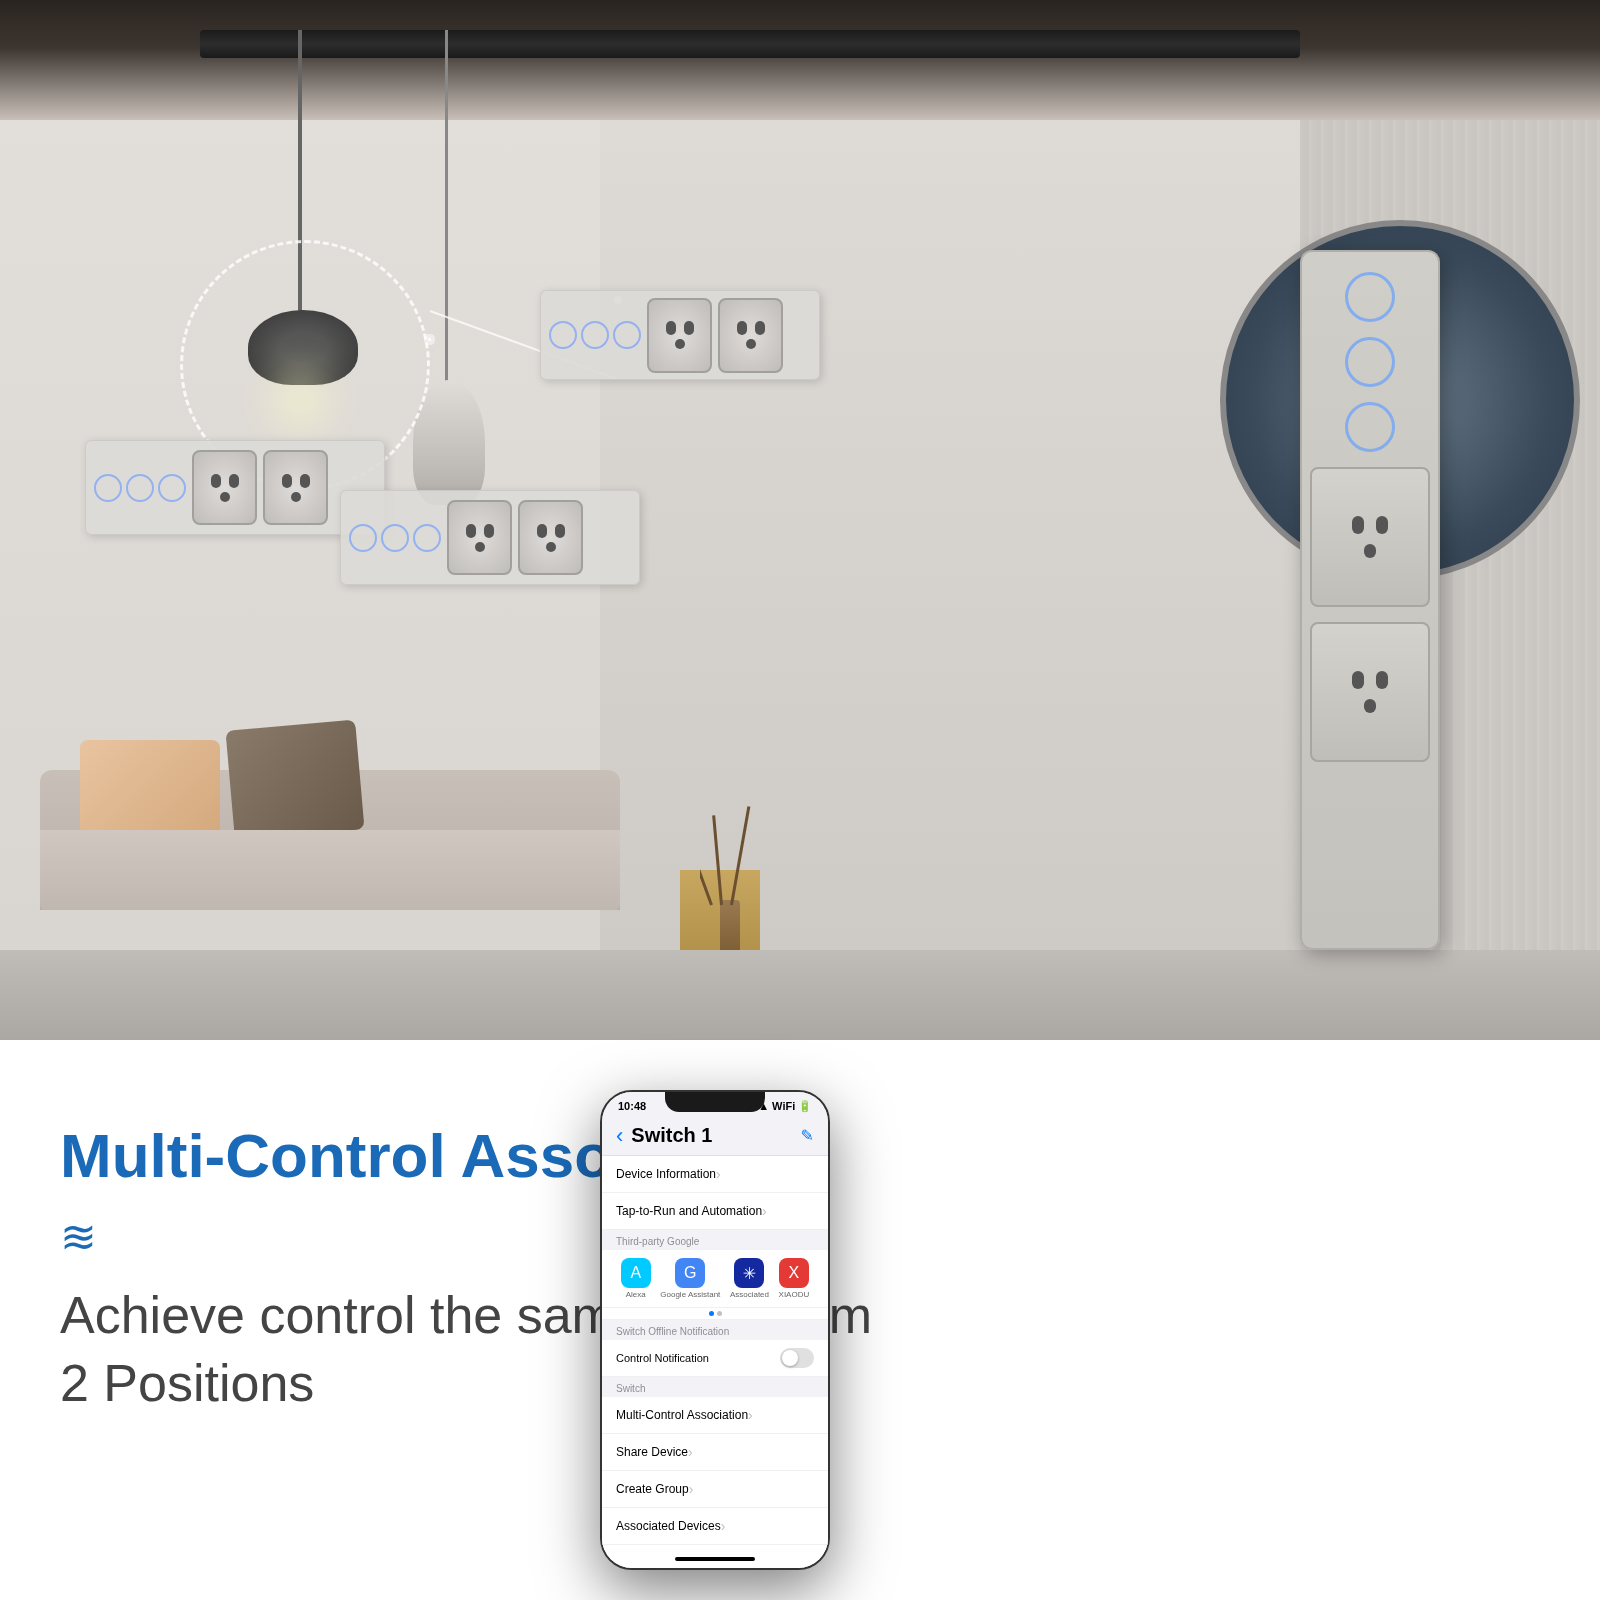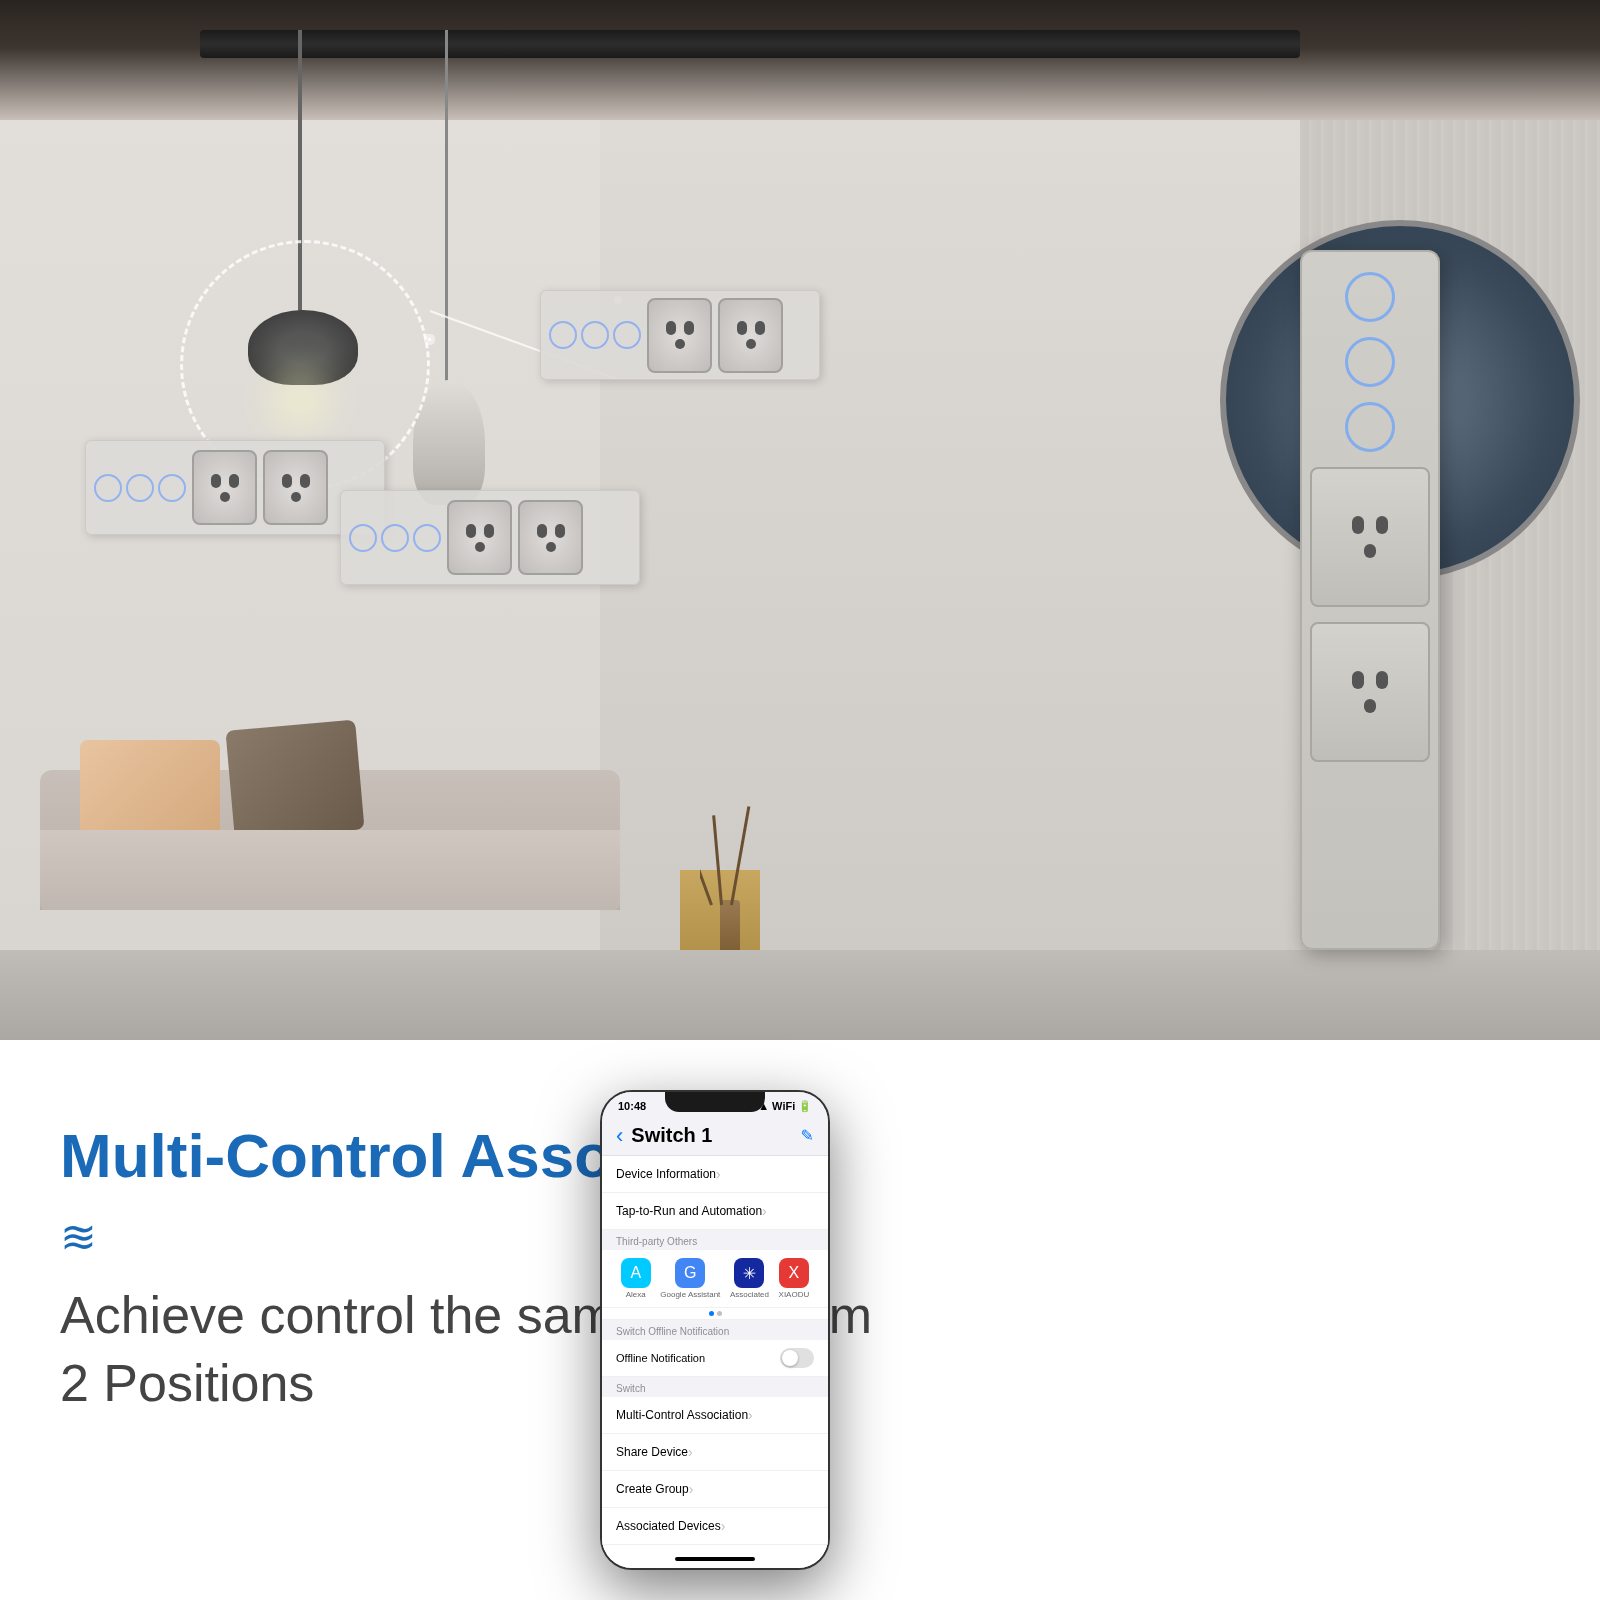--- a/index.html
+++ b/index.html
@@ -706,21 +706,21 @@
         <div class="phone-menu-item">
           <span>Device Information</span>
           <span class="chevron">›</span>
         </div>
 
         <div class="phone-menu-item">
           <span>Tap-to-Run and Automation</span>
           <span class="chevron">›</span>
         </div>
 
-        <div class="phone-section-header">Third-party Others</div>
+        <div class="phone-section-header">Third-party Google</div>
         <div class="phone-third-party">
           <div class="third-party-item">
             <div class="third-party-icon icon-alexa">A</div>
             <span class="third-party-label">Alexa</span>
           </div>
           <div class="third-party-item">
             <div class="third-party-icon icon-google">G</div>
             <span class="third-party-label">Google Assistant</span>
           </div>
           <div class="third-party-item">
@@ -732,21 +732,21 @@
             <span class="third-party-label">XIAODU</span>
           </div>
         </div>
         <div class="phone-dots">
           <div class="dot active"></div>
           <div class="dot"></div>
         </div>
 
         <div class="phone-section-header">Switch Offline Notification</div>
         <div class="toggle-row">
-          <span>Offline Notification</span>
+          <span>Control Notification</span>
           <div class="toggle-switch">
             <div class="knob"></div>
           </div>
         </div>
 
         <div class="phone-section-header">Switch</div>
         <div class="phone-menu-item">
           <span>Multi-Control Association</span>
           <span class="chevron">›</span>
         </div>

